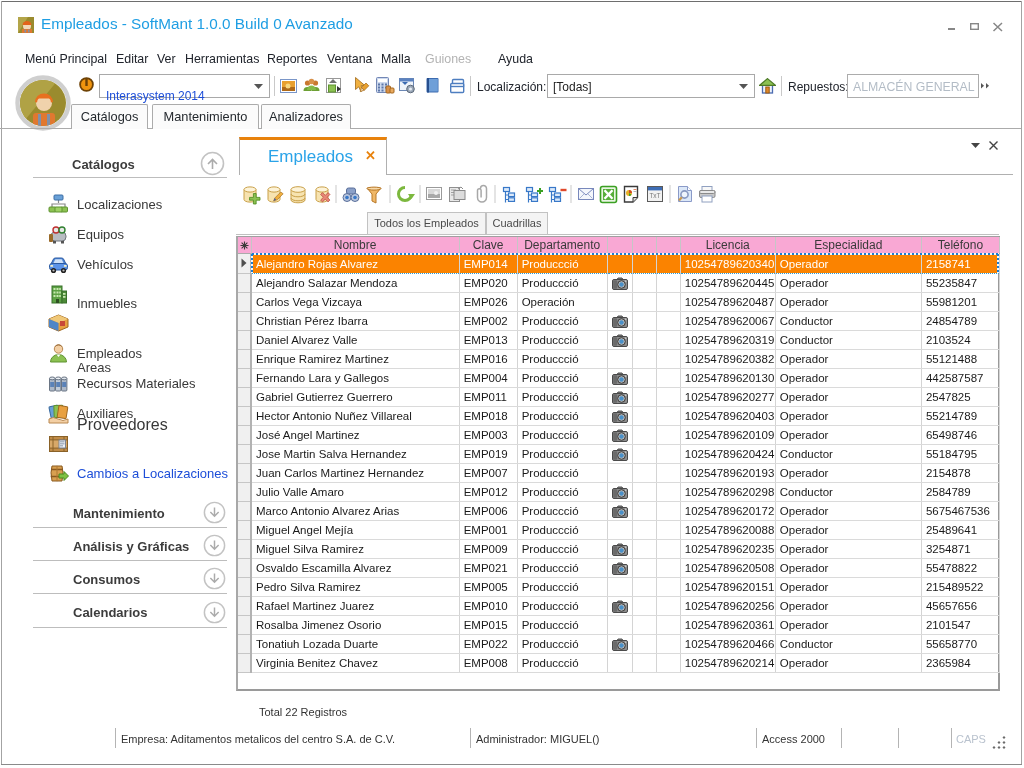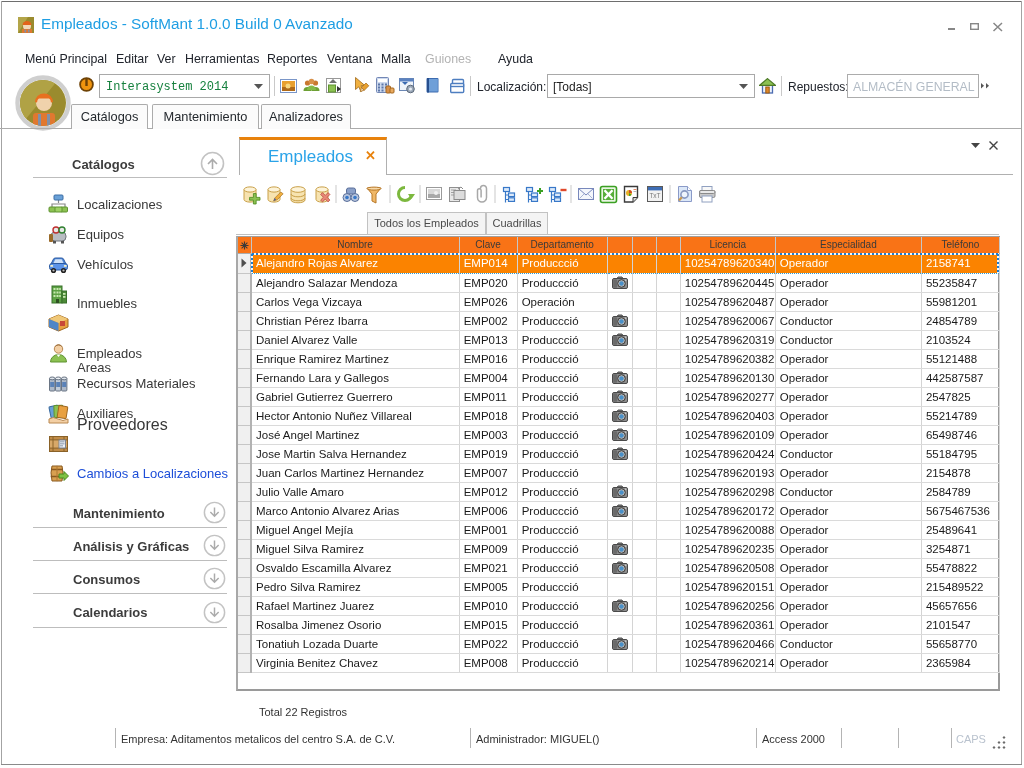--- a/index.html
+++ b/index.html
@@ -1,20 +1,20 @@
 <!DOCTYPE html>
 <html><head>
 <meta charset="utf-8">
 <style>
 * { margin:0; padding:0; box-sizing:border-box; }
 html,body { width:1024px; height:768px; background:#fff; font-family:"Liberation Sans", sans-serif; }
 #win { position:absolute; left:0; top:0; width:1024px; height:768px; background:#fff;border-radius:10px; }
 .abs { position:absolute; white-space:nowrap; }
 .sep1 { position:absolute; width:1px; background:#c9c9c9; }
-#gt th { height:16px; background:#f97316; border-right:1px solid #c6c6c6; border-bottom:1px solid #ababab; font-weight:normal; font-size:10px; color:#3a3a3a; text-align:center; padding:0; overflow:hidden; white-space:nowrap; }
+#gt th { height:16px; background:#f9a8d4; border-right:1px solid #c6c6c6; border-bottom:1px solid #ababab; font-weight:normal; font-size:12px; color:#3a3a3a; text-align:center; padding:0; overflow:hidden; white-space:nowrap; }
 #gt td { height:18px; line-height:18px; border-right:1px solid #d4d4d4; border-bottom:1px solid #dadada; padding:0 0 0 4px; overflow:hidden; white-space:nowrap; }
 #gt td:first-child { padding:0; background:#f0f0f0; border-right:2px solid #b2b2b2; border-bottom-color:#c6c6c6; text-align:center; }
 #gt tr.sel td:first-child { background:#f0f0f0; border-top:1px solid #dadada; border-bottom:1px solid #c6c6c6; }
 #gt tr.sel td { background:#fb8300; color:#fff; border-bottom:1px dotted #2e9bd6; border-top:1px dotted #2e9bd6; }
 #gt td.cc { padding:0; text-align:center; vertical-align:middle; }
 #gt td.cc svg { display:inline-block; vertical-align:middle; }
 </style>
 </head>
 <body>
 <div id="win">
@@ -73,21 +73,21 @@
     <rect x="33" y="40" width="3" height="13" fill="#8090a8"></rect>
   </g>
 </svg>
 
 <svg class="abs" style="left:79px;top:77px" width="15" height="15" viewBox="0 0 15 15">
   <circle cx="7.5" cy="7.5" r="6.4" fill="#f0940e" stroke="#6e4206" stroke-width="1.8"></circle>
   <rect x="6.3" y="2" width="2.4" height="7" fill="#6e4206"></rect>
 </svg>
 
 <div class="abs" style="left:99px;top:74px;width:171px;height:24px;border:1px solid #a9a9a9;background:#fff;">
-  <span class="abs" style="left:6px;top:5px;font-size:12px;color:#15803d;font-family:Liberation Mono, monospace;">Interasystem 2014</span>
+  <span class="abs" style="left:6px;top:14px;font-size:12px;color:#1d4ed8;">Interasystem 2014</span>
   <svg class="abs" style="right:6px;top:9px" width="9" height="6">
         <polygon points="0,0 9,0 4.5,5" fill="#555"></polygon>
       </svg>
 </div>
 <div class="sep1" style="left:274px;top:76px;height:20px;"></div>
 
 <g id="tb1"></g>
 <svg class="abs" style="left:280px;top:77px" width="190" height="19" viewBox="0 0 190 19">
 
   <g transform="translate(0,1)">

